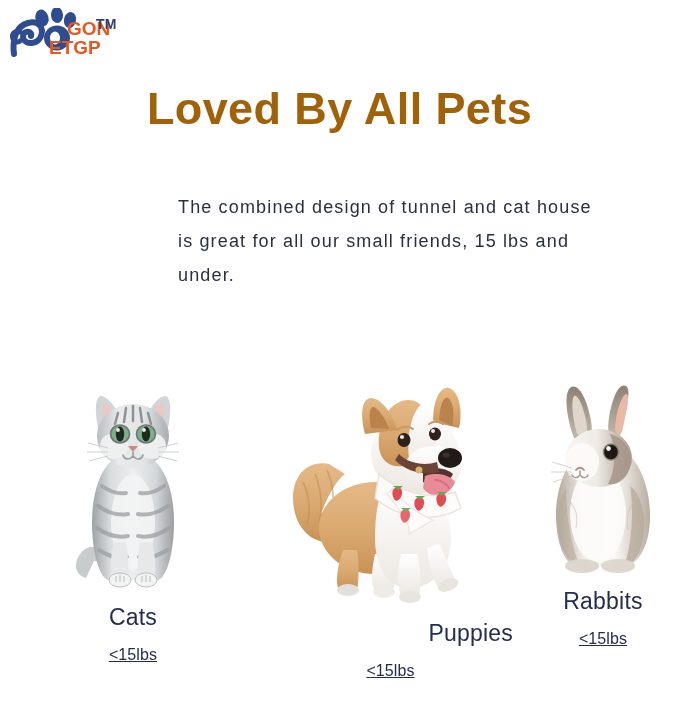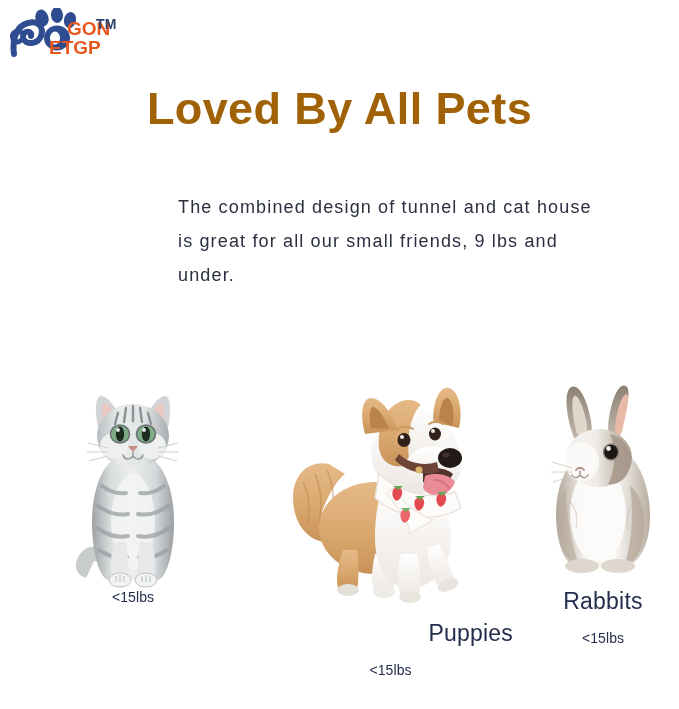--- a/index.html
+++ b/index.html
@@ -79,25 +79,26 @@
     margin: 0 auto;
   }
   .pet-name {
     font-size: 23px;
     color: #242d4d;
     font-weight: 400;
     letter-spacing: 0.2px;
     line-height: 1;
   }
   .pet-weight {
-    font-size: 14px;
+    font-size: 16px;
     color: #242d4d;
     font-weight: 400;
     letter-spacing: 0.1px;
     line-height: 1;
+    text-decoration: underline;
   }
 
   .pet-cat     { left: 58px;  top: 0;  width: 150px; }
   .pet-puppy   { left: 268px; top: 0;  width: 245px; }
   .pet-rabbit  { left: 528px; top: 0;  width: 150px; }
 
   .pet-cat .pet-art    { width: 126px; height: 208px; }
   .pet-puppy .pet-art  { width: 216px; height: 228px; }
   .pet-rabbit .pet-art { width: 118px; height: 192px; }
 
@@ -127,21 +128,21 @@
     <path d="M12 24 C7 22 3 26 5 31 C6 34 10 35 12 33" fill="none" stroke="#2e4c8f" stroke-width="5" stroke-linecap="round"></path>
 
     <text x="59" y="27" font-family="Liberation Sans, sans-serif" font-size="19" font-weight="bold" fill="#e8571e">GON</text>
     <text x="41" y="46" font-family="Liberation Sans, sans-serif" font-size="19" font-weight="bold" fill="#e8571e">ETGP</text>
   </svg>
   <span class="logo-tm">TM</span>
 </div>
 
 <h1 class="headline">Loved By All Pets</h1>
 
-<p class="blurb">The combined design of tunnel and cat house is great for all our small friends, 9 lbs and under.</p>
+<p class="blurb">The combined design of tunnel and cat house is great for all our small friends, 15 lbs and under.</p>
 
 <div class="pets">
 
   <div class="pet pet-cat">
     <div class="pet-art">
       <svg class="art-svg" viewBox="0 0 126 208">
         <defs>
           <linearGradient id="catBody" x1="0" y1="0" x2="1" y2="0">
             <stop offset="0%" stop-color="#9ea2a4"></stop>
             <stop offset="22%" stop-color="#d9dcdd"></stop>
@@ -222,20 +223,21 @@
         <g stroke="#c3c7c9" stroke-width="1" fill="none" opacity="0.85">
           <path d="M38 66 L18 61"></path>
             <path d="M38 70 L17 70"></path>
             <path d="M38 74 L19 79"></path>
           <path d="M88 66 L108 61"></path>
             <path d="M88 70 L109 70"></path>
             <path d="M88 74 L107 79"></path>
         </g>
       </svg>
     </div>
+    <div class="pet-name">Cats</div>
     <div class="pet-weight">&lt;15lbs</div>
   </div>
 
   <div class="pet pet-puppy">
     <div class="pet-art">
       <svg class="art-svg" viewBox="0 0 216 228">
         <defs>
           <linearGradient id="dogTan" x1="0" y1="0" x2="0" y2="1">
             <stop offset="0%" stop-color="#e5b987"></stop>
             <stop offset="55%" stop-color="#d9a86f"></stop>

